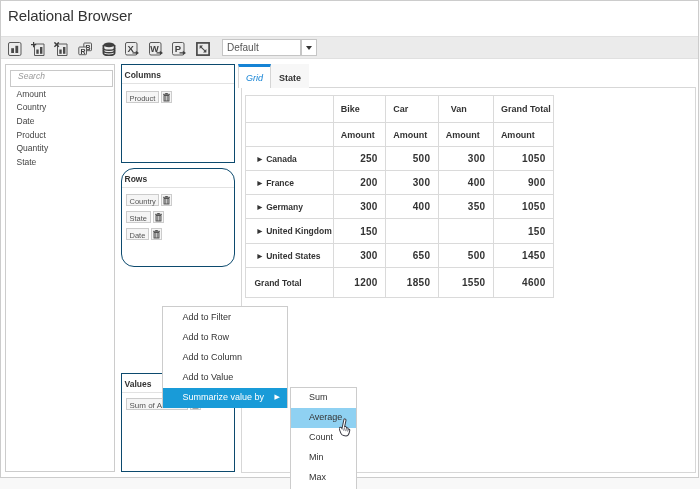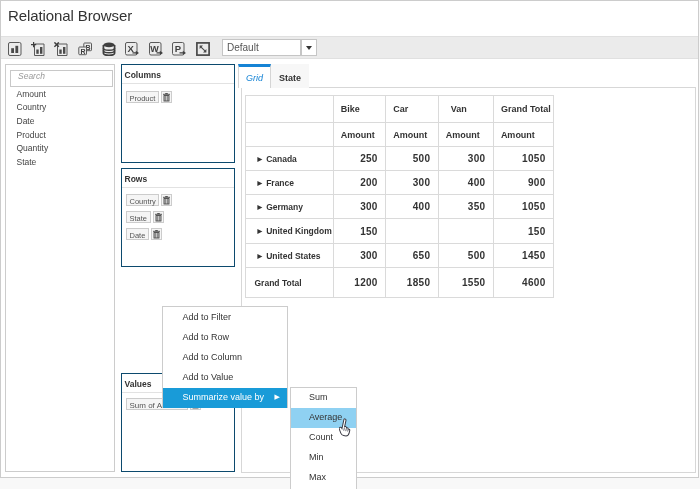--- a/index.html
+++ b/index.html
@@ -112,21 +112,21 @@
 
   <div class="section" style="top:63px; height:99px;">
     <div class="sechead">Columns</div>
     <div class="chip" style="left:4px; top:26px;"><span class="txt">Product</span><span class="del"><svg class="trash" width="7" height="9" viewBox="0 0 7 9">
             <rect x="0.5" y="2" width="6" height="6.5" rx="0.5" fill="#555"></rect>
             <rect x="0" y="0.8" width="7" height="1" fill="#555"></rect>
             <rect x="2.2" y="0" width="2.6" height="1" fill="#555"></rect>
             <path d="M2 3 L2 7.5 M3.5 3 L3.5 7.5 M5 3 L5 7.5" stroke="#f5f5f5" stroke-width="0.7"></path>
           </svg></span></div>
   </div>
-  <div class="section" style="top:167px; height:99px;">
+  <div class="section" style="top:167px; height:99px;border-radius:13px;">
     <div class="sechead">Rows</div>
     <div class="chip" style="left:4px; top:25px;"><span class="txt">Country</span><span class="del"><svg class="trash" width="7" height="9" viewBox="0 0 7 9">
             <rect x="0.5" y="2" width="6" height="6.5" rx="0.5" fill="#555"></rect>
             <rect x="0" y="0.8" width="7" height="1" fill="#555"></rect>
             <rect x="2.2" y="0" width="2.6" height="1" fill="#555"></rect>
             <path d="M2 3 L2 7.5 M3.5 3 L3.5 7.5 M5 3 L5 7.5" stroke="#f5f5f5" stroke-width="0.7"></path>
           </svg></span></div>
     <div class="chip" style="left:4px; top:42px;"><span class="txt">State</span><span class="del"><svg class="trash" width="7" height="9" viewBox="0 0 7 9">
             <rect x="0.5" y="2" width="6" height="6.5" rx="0.5" fill="#555"></rect>
             <rect x="0" y="0.8" width="7" height="1" fill="#555"></rect>

